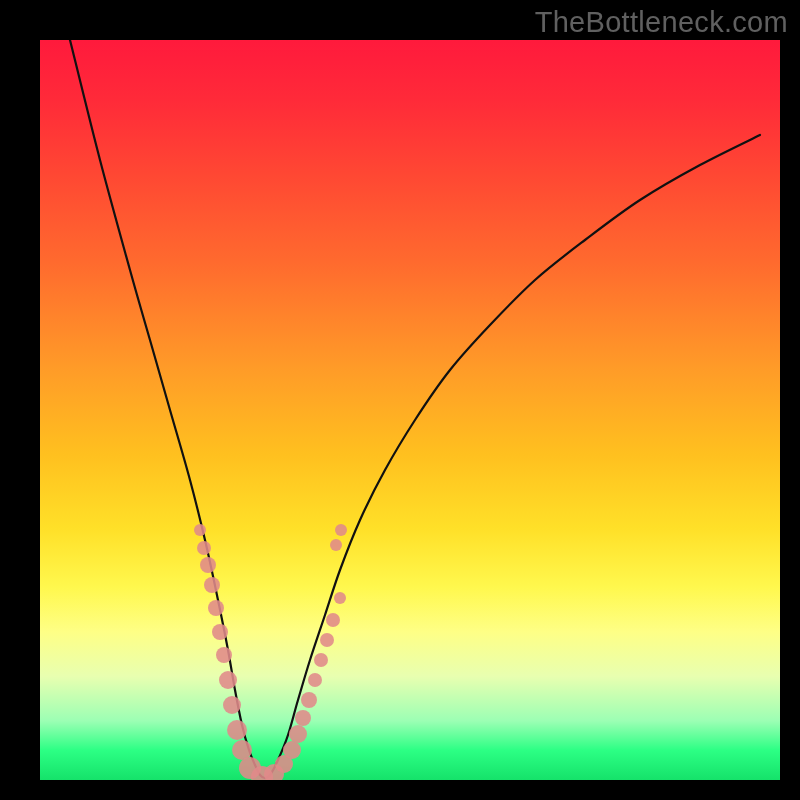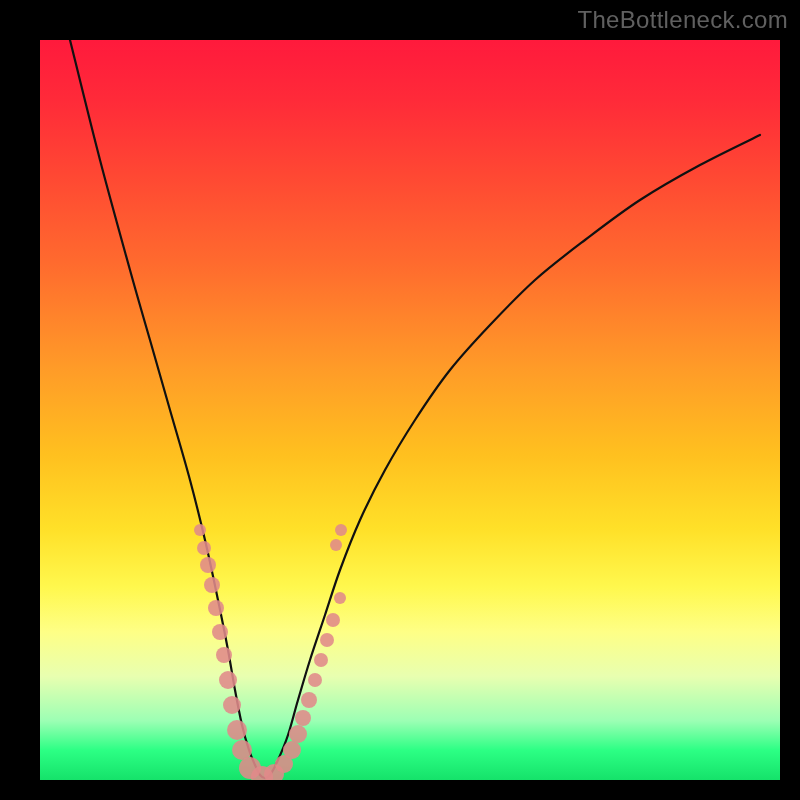--- a/index.html
+++ b/index.html
@@ -55,21 +55,21 @@
   }
   .overlay-dot {
     fill: #e08a8a;
     opacity: 0.88;
   }
   .watermark {
     position: absolute;
     top: 6px;
     right: 12px;
     color: #606060;
-    font-size: 24px;
+    font-size: 29px;
     letter-spacing: 0.3px;
     user-select: none;
   }
 </style>
 </head>
 <body>
 
 <div class="stage">
   <div class="plot-area">
     <svg class="curve-svg" viewBox="0 0 740 740" preserveAspectRatio="none">

